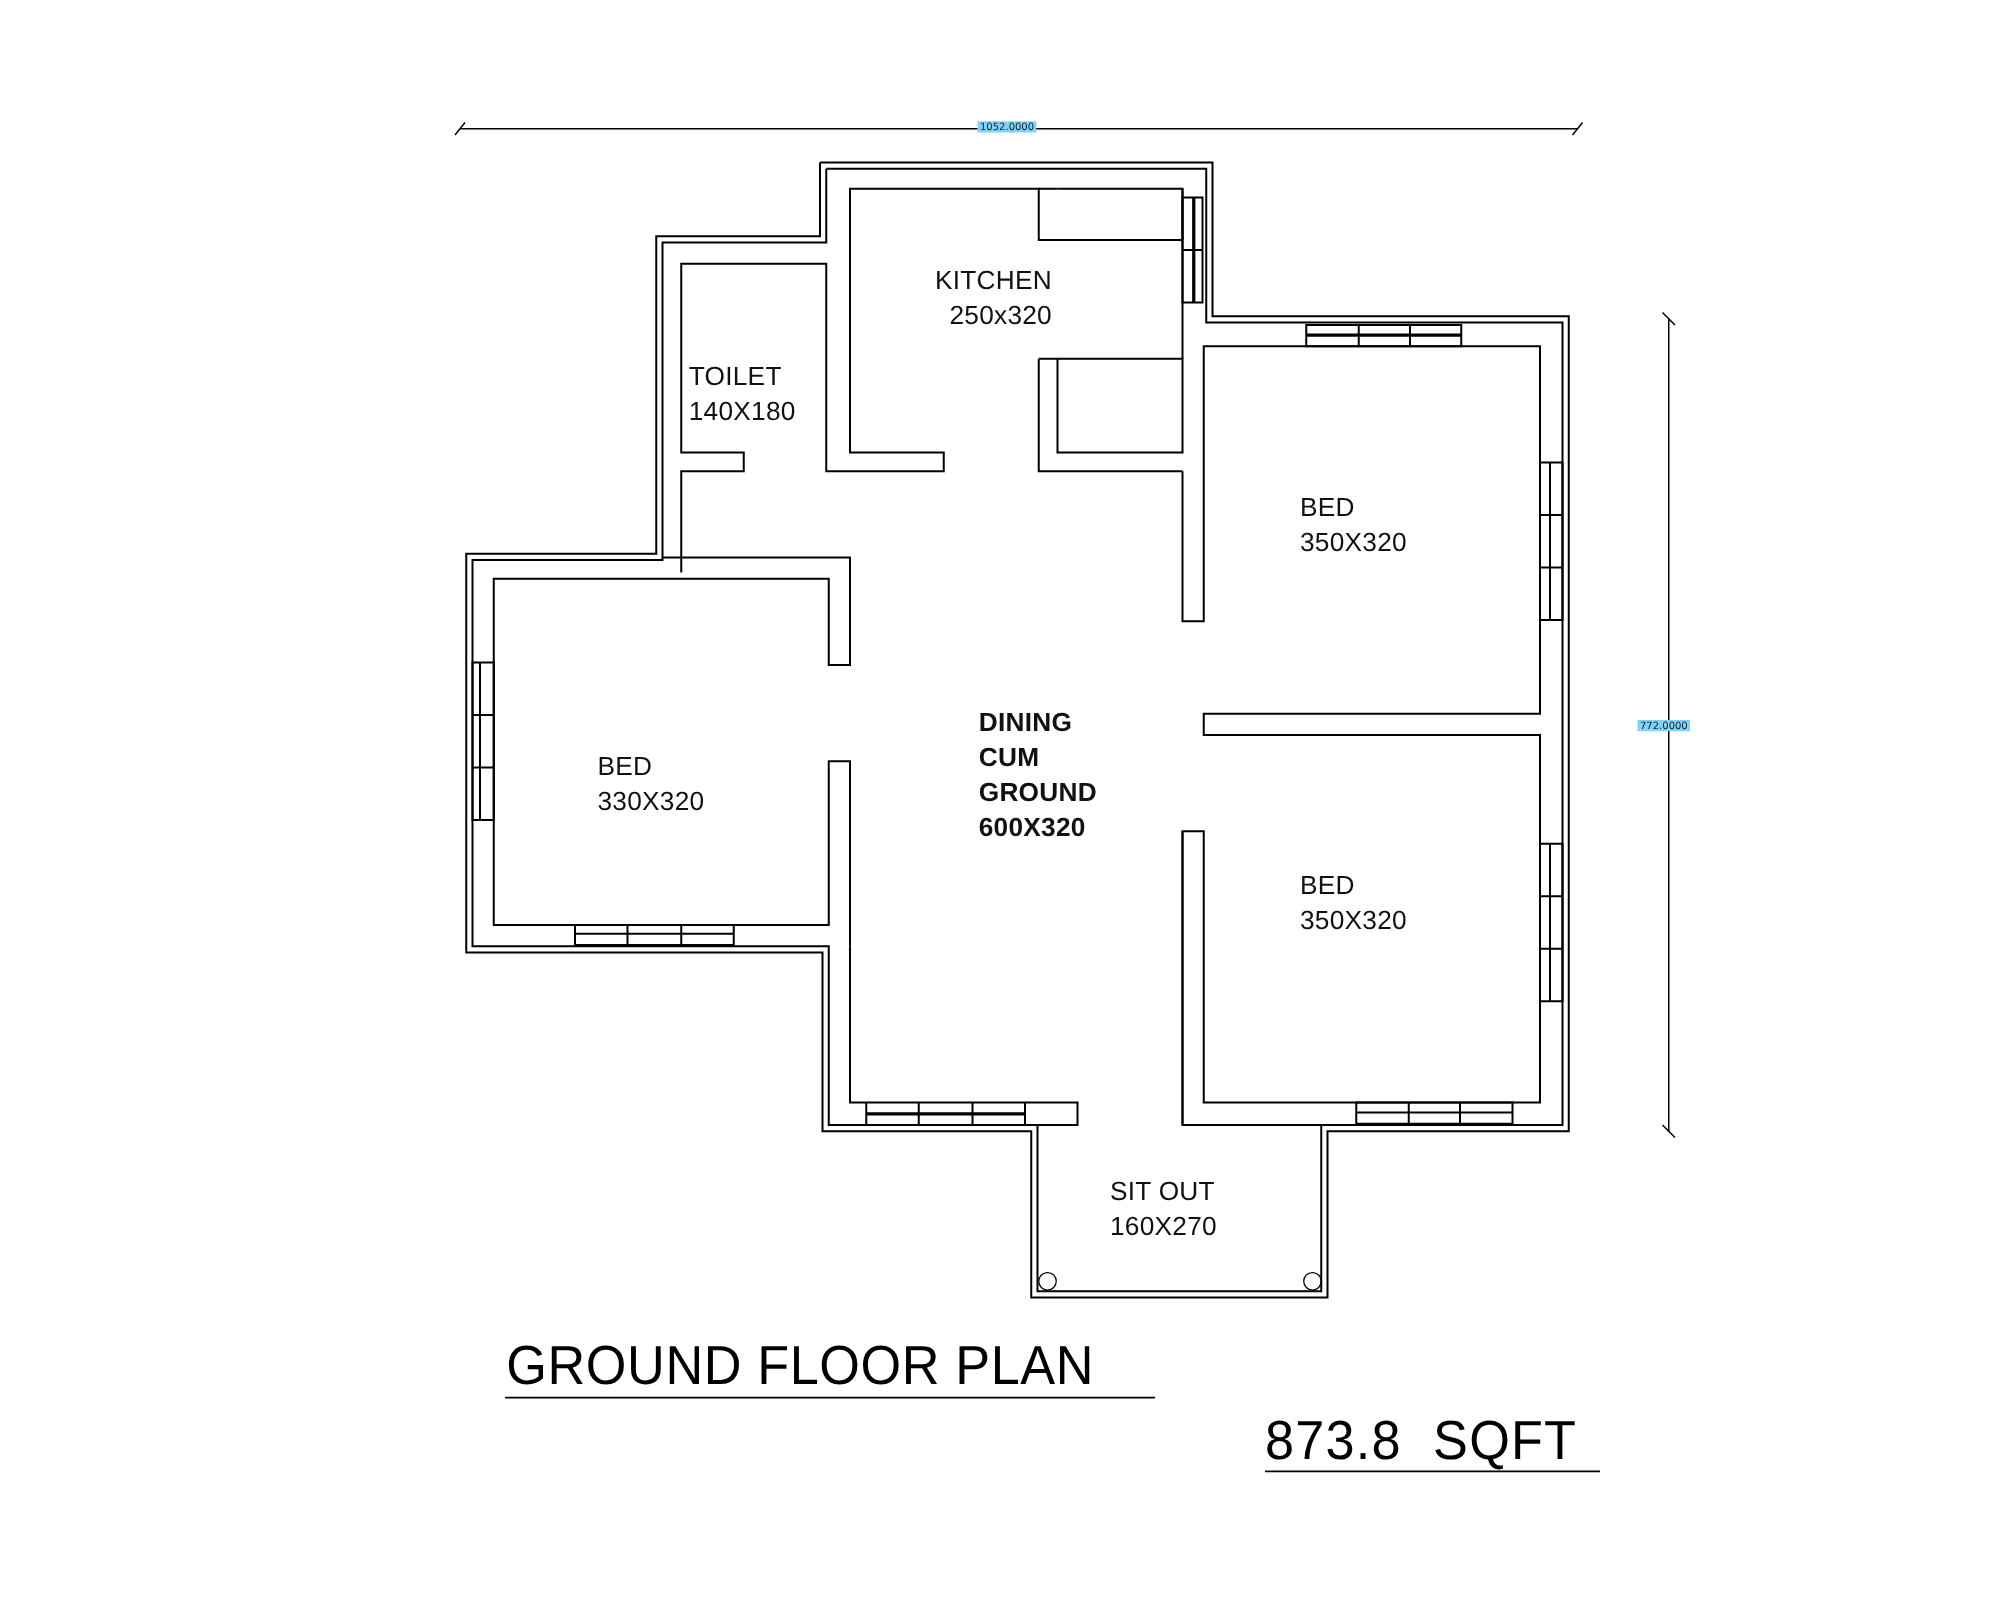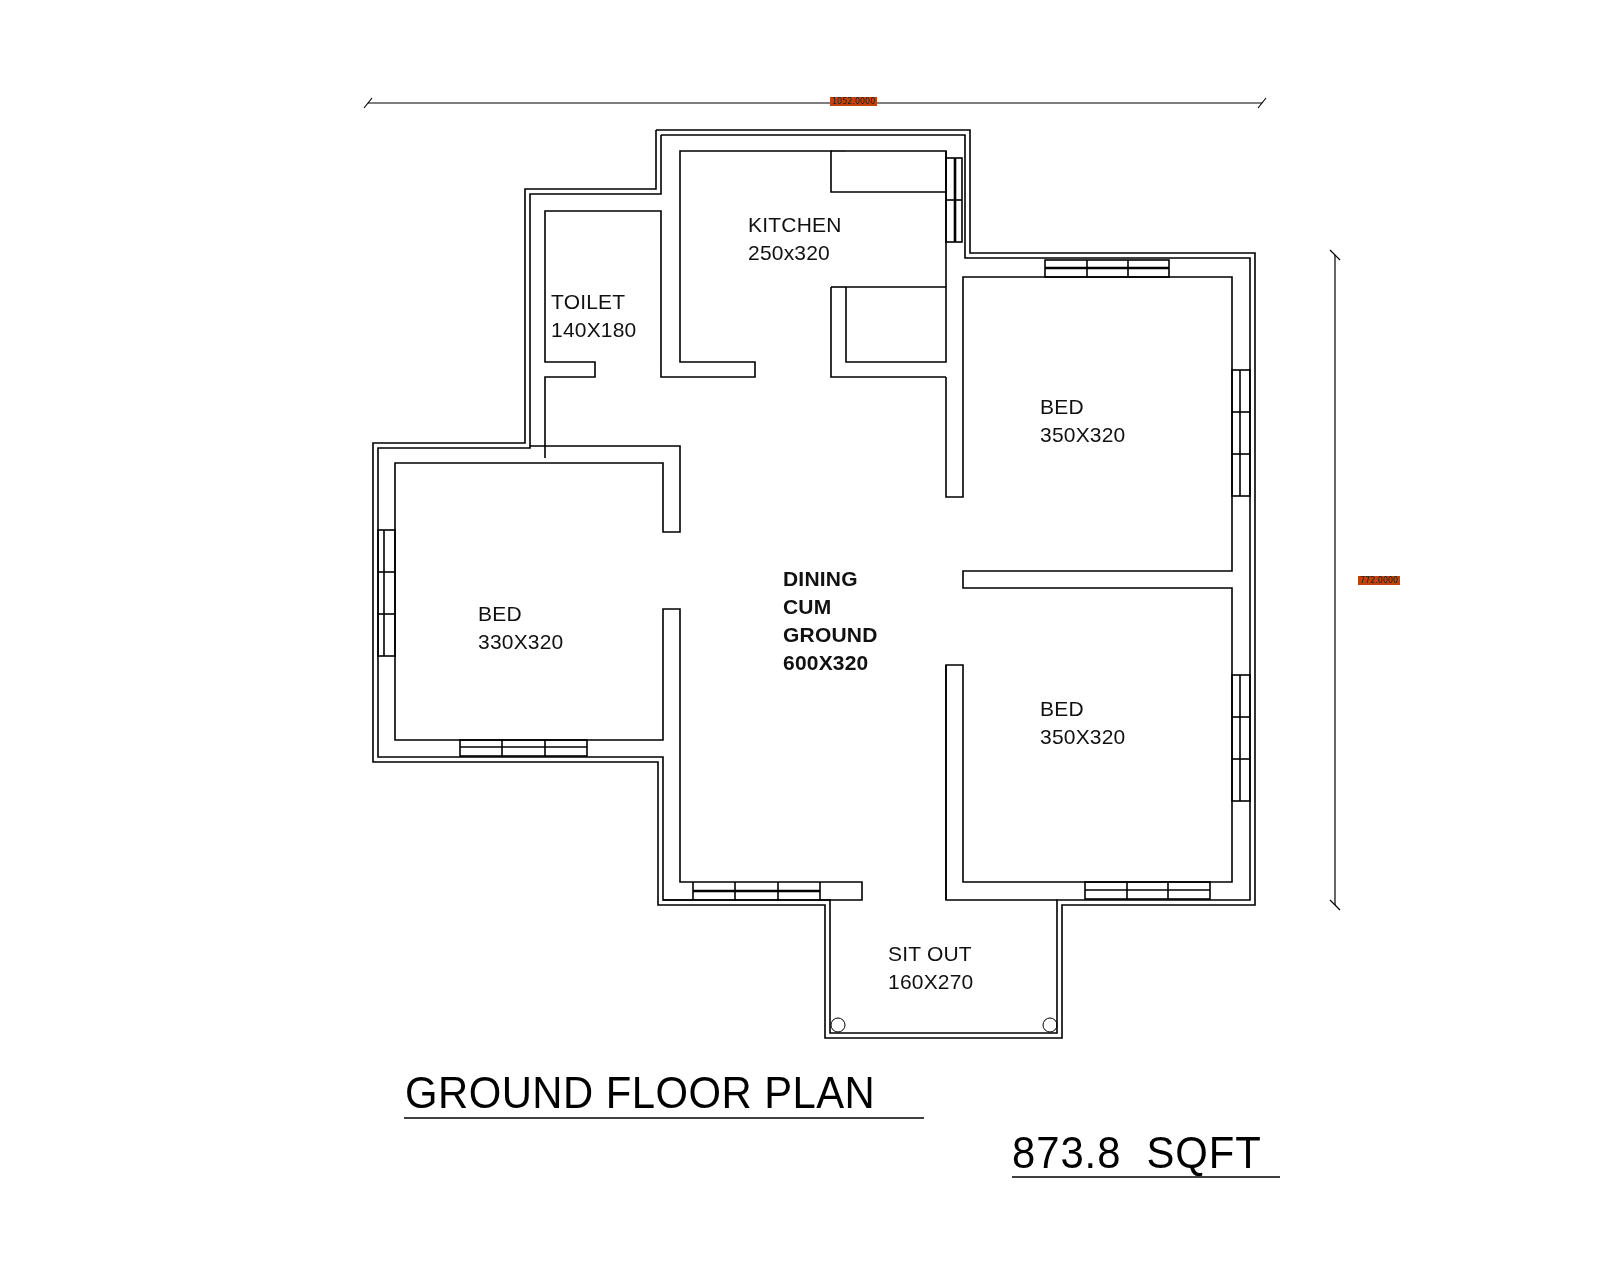--- a/index.html
+++ b/index.html
@@ -1,19 +1,19 @@
 <!DOCTYPE html>
 <html><head>
   <meta charset="utf-8">
   <style>
     html, body { margin: 0; padding: 0; background: #ffffff; }
     body { width: 1600px; height: 1280px; position: relative; overflow: hidden; font-family: "Liberation Sans", "DejaVu Sans", sans-serif; color: #000; }
     svg#plan { position: absolute; left: 0; top: 0; width: 1600px; height: 1280px; }
     .lbl { position: absolute; font-size: 21px; line-height: 28px; color: #111; white-space: nowrap; letter-spacing: 0.2px; }
-    .dim-h { position: absolute; font-size: 8px; color: #222; background: #c2410c; padding: 0 2px; font-family: "DejaVu Sans", sans-serif; margin-left: 48px; }
+    .dim-h { position: absolute; font-size: 8px; color: #222; background: #7dd3fc; padding: 0 2px; font-family: "DejaVu Sans", sans-serif; }
     .title { position: absolute; font-size: 44px; letter-spacing: 0.5px; transform: scaleX(0.95); transform-origin: left top; }
     .area { position: absolute; font-size: 44px; letter-spacing: 1px; transform: scaleX(0.95); transform-origin: left top; }
   </style>
 </head>
 <body>
 
 <svg id="plan" viewBox="0 0 1600 1280" xmlns="http://www.w3.org/2000/svg" fill="none" stroke="#000" stroke-width="1.6">
 
   <g>
     <line x1="368" y1="103" x2="1262" y2="103" stroke-width="1.2"></line>
@@ -106,21 +106,21 @@
   <circle cx="838" cy="1025" r="7" stroke-width="1"></circle>
   <circle cx="1050" cy="1025" r="7" stroke-width="1"></circle>
 
   <line x1="404" y1="1118" x2="924" y2="1118" stroke-width="1.4"></line>
   <line x1="1012" y1="1177" x2="1280" y2="1177" stroke-width="1.4"></line>
 </svg>
 
 <div class="dim-h" style="left:782px; top:97px;">1052.0000</div>
 <div class="dim-h" style="left:1310px; top:576px;">772.0000</div>
 
-<div class="lbl" style="left:748px; top:211px;">
+<div class="lbl" style="left:748px; top:211px;text-align:right;">
   <div>KITCHEN</div>
   <div>250x320</div>
 </div>
 <div class="lbl" style="left:551px; top:288px;">
   <div>TOILET</div>
   <div>140X180</div>
 </div>
 <div class="lbl" style="left:1040px; top:393px;">
   <div>BED</div>
   <div>350X320</div>

